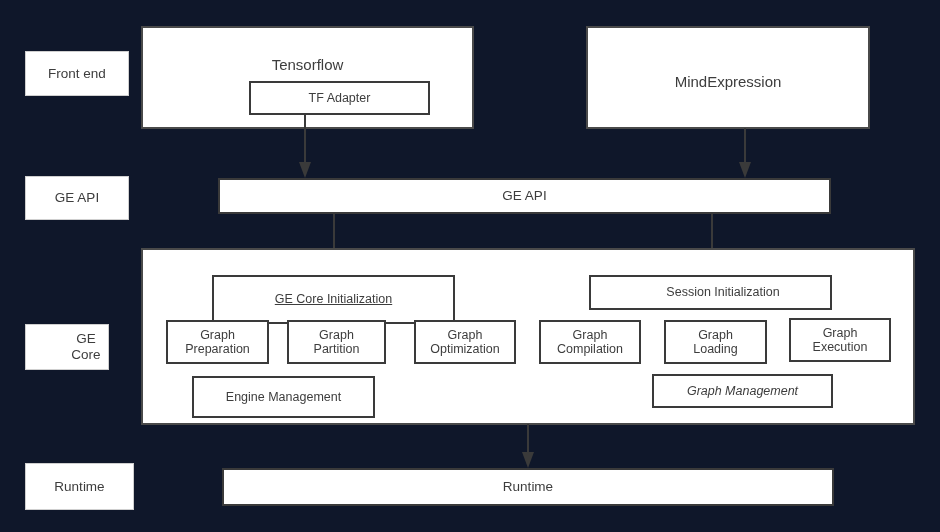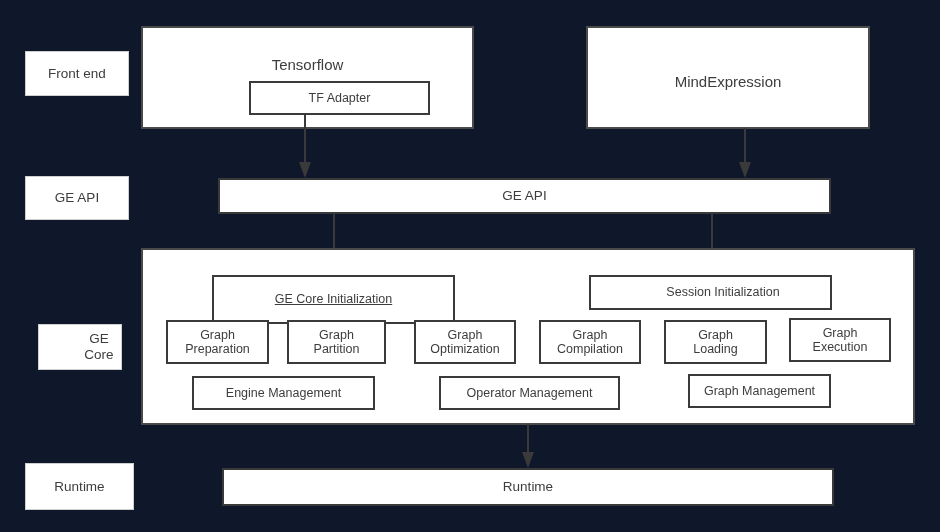--- a/index.html
+++ b/index.html
@@ -61,21 +61,21 @@
 </style>
 </head>
 <body>
 
 <div id="stage">
 
   <div class="box lane-label" style="left:25px; top:51px; width:104px; height:45px;">Front end</div>
 
   <div class="box lane-label" style="left:25px; top:176px; width:104px; height:44px;">GE API</div>
 
-  <div class="box lane-label" style="left:38px; top:324px; width:84px; height:46px;padding-left:38px;">GE Core</div>
+  <div class="box lane-label" style="left:25px; top:324px; width:84px; height:46px;padding-left:38px;">GE Core</div>
 
   <div class="box lane-label" style="left:25px; top:463px; width:109px; height:47px;">Runtime</div>
 
   <div class="box container-box" style="left:141px; top:26px; width:333px; height:103px;">
     <div class="container-title" style="top:28px;">Tensorflow</div>
   </div>
 
   <div class="box inner" style="left:213px; top:81px; width:181px; height:34px;margin-left:36px;">TF Adapter</div>
 
   <div class="box container-box" style="left:586px; top:26px; width:284px; height:103px;">
@@ -129,25 +129,24 @@
 
   <div class="box inner" style="left:539px; top:320px; width:102px; height:44px;">Graph
 Compilation</div>
 
   <div class="box inner" style="left:664px; top:320px; width:103px; height:44px;">Graph
 Loading</div>
 
   <div class="box inner" style="left:789px; top:318px; width:102px; height:44px;">Graph
 Execution</div>
 
-  <div class="box inner" style="left:192px; top:376px; width:183px; height:34px;text-align:center;">Engine Management</div>
+  <div class="box inner" style="left:192px; top:376px; width:183px; height:42px;text-align:center;">Engine Management</div>
 
-  <div class="box inner" style="left:439px; top:376px; width:181px; height:34px;">Operator Management</div>
 
-  <div class="box inner" style="left:688px; top:374px; width:143px; height:34px;">Graph Management</div>
+  <div class="box inner" style="left:652px; top:374px; width:181px; height:34px;font-style:italic;">Graph Management</div>
 
   <div class="arrow" style="left:520px; top:424px; width:16px; height:46px;">
     <svg width="16" height="46" viewBox="0 0 16 46">
       <line x1="8" y1="0" x2="8" y2="30" stroke="#3a3a3a" stroke-width="2"></line>
       <polygon points="8,44 2,28 14,28" fill="#3a3a3a"></polygon>
     </svg>
   </div>
 
   <div class="box bar" style="left:222px; top:468px; width:612px; height:38px;">Runtime</div>
 

